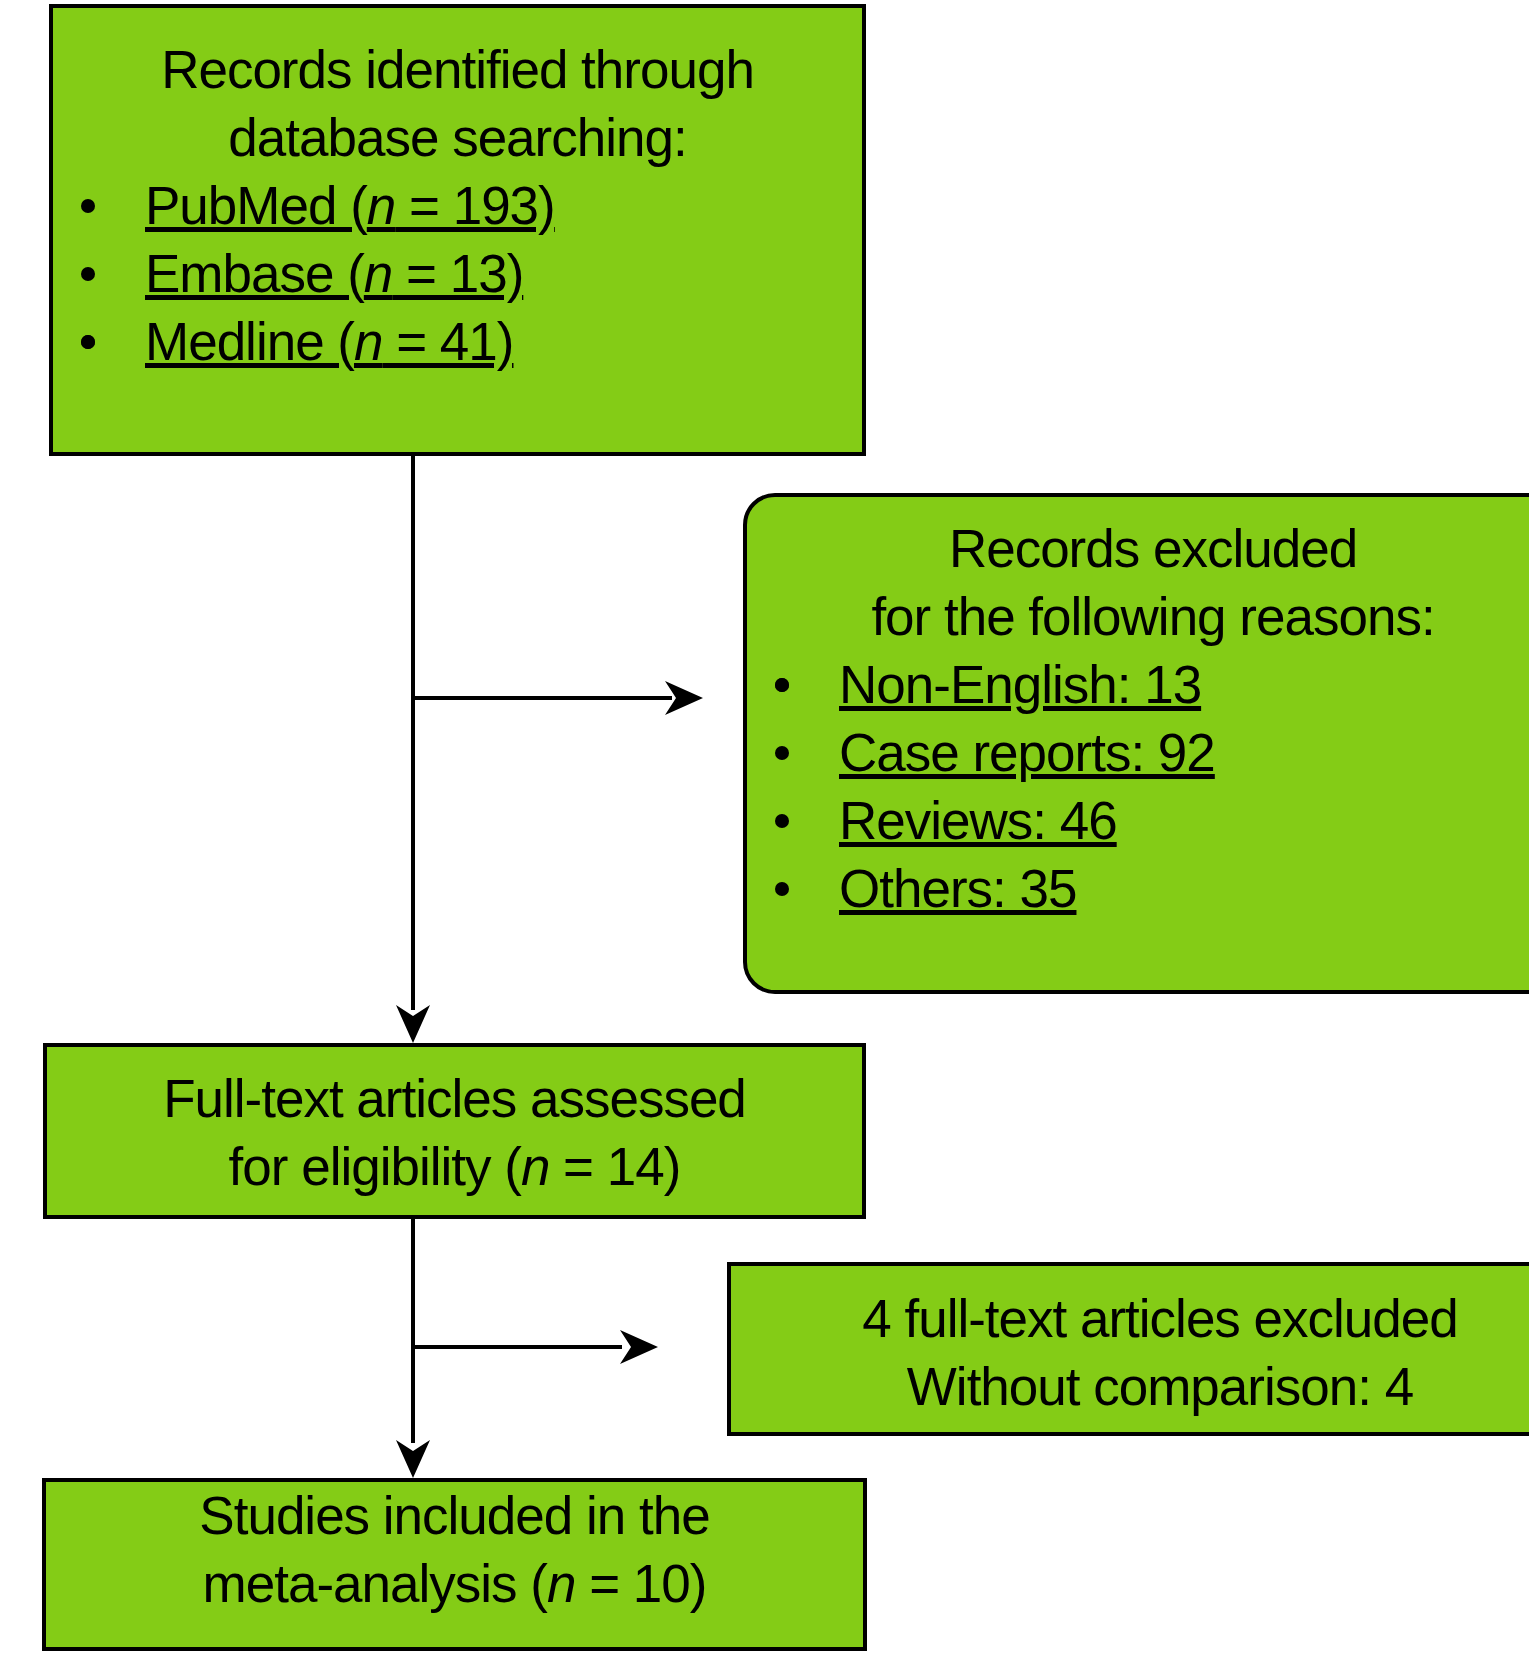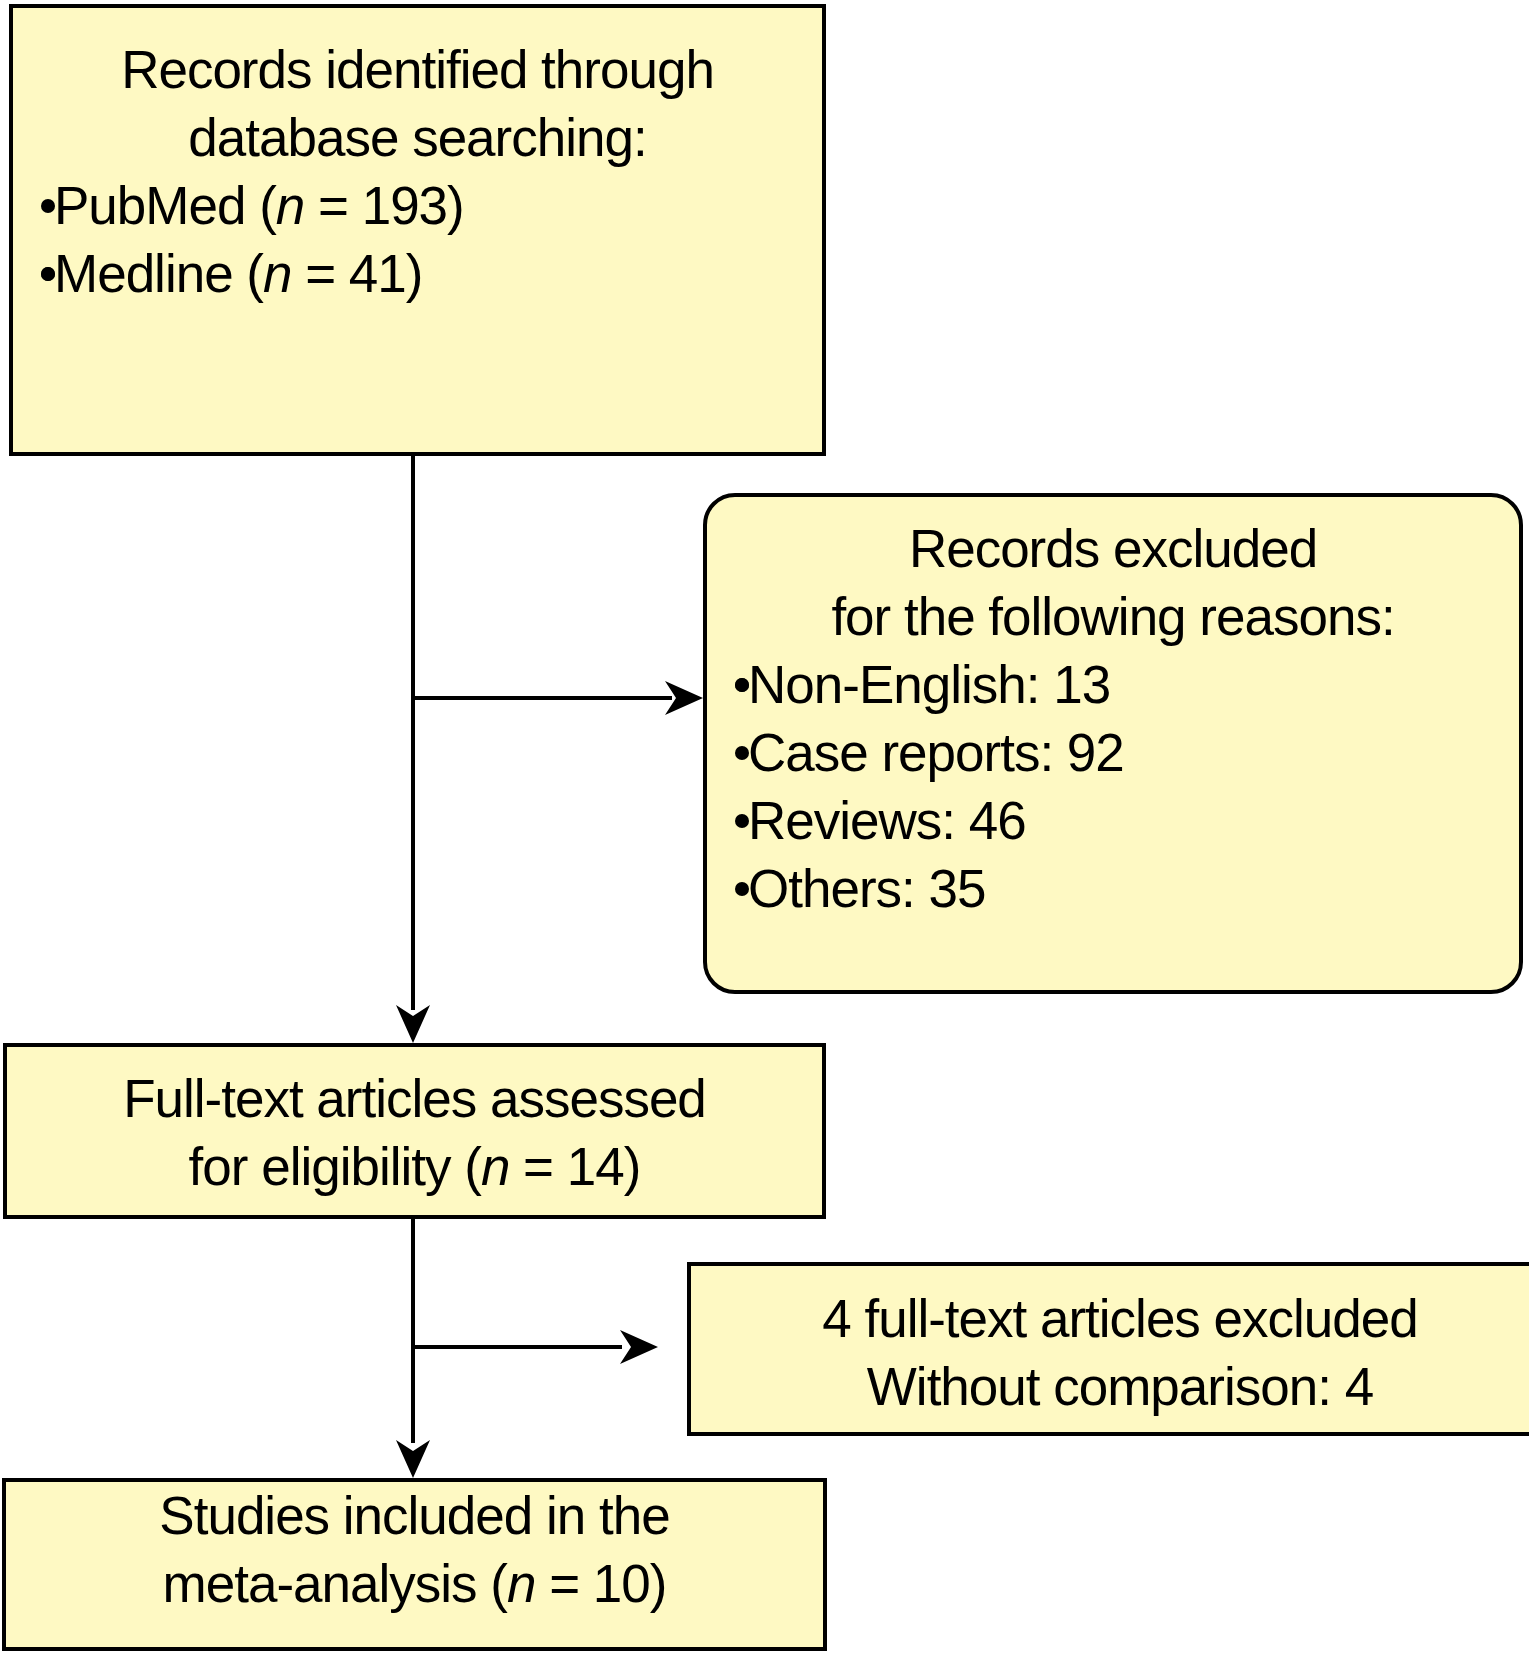--- a/index.html
+++ b/index.html
@@ -13,33 +13,35 @@
     height: 1655px;
     background: #ffffff;
     color: #000000;
     font-family: "Liberation Sans", "DejaVu Sans", sans-serif;
     overflow: hidden;
   }
   .box {
     position: absolute;
     box-sizing: border-box;
     border: 4px solid #000000;
-    background: #fef9c3;
+    background: #84cc16;
+    margin-left: 40px;
   }
   .line {
     font-size: 53px;
     line-height: 68px;
     letter-spacing: -1px;
     white-space: nowrap;
   }
   .line.center { text-align: center; }
   .line.bullet {
     position: relative;
     text-align: left;
-    padding-left: 41px;
+    padding-left: 92px;
+    text-decoration: underline;
   }
   .line.bullet .dot {
     position: absolute;
     left: 28px;
     top: 27px;
     width: 14px;
     height: 14px;
     border-radius: 50%;
     background: #000000;
   }
@@ -83,20 +85,21 @@
 
   <div class="arrow-line" style="left:413px; top:1345px; width:209px; height:4px;"></div>
   <svg class="arrow-head" style="left:620px; top:1330px;" width="38" height="34" viewBox="0 0 38 34">
     <polygon points="0,0 11,17 0,34 38,17"></polygon>
   </svg>
 
   <div class="box" id="box-identification">
       <div class="line center"><span><span>Records identified through</span></span></div>
       <div class="line center"><span><span>database searching:</span></span></div>
       <div class="line bullet"><span class="dot"></span><span><span>PubMed (</span><i>n</i><span> = 193)</span></span></div>
+      <div class="line bullet"><span class="dot"></span><span><span>Embase (</span><i>n</i><span> = 13)</span></span></div>
       <div class="line bullet"><span class="dot"></span></div>
       <div class="line bullet"><span class="dot"></span><span><span>Medline (</span><i>n</i><span> = 41)</span></span></div>
     </div>
 
   <div class="box" id="box-excluded">
       <div class="line center"><span><span>Records excluded</span></span></div>
       <div class="line center"><span><span>for the following reasons:</span></span></div>
       <div class="line bullet"><span class="dot"></span></div>
       <div class="line bullet"><span class="dot"></span><span><span>Non-English: 13</span></span></div>
       <div class="line bullet"><span class="dot"></span><span><span>Case reports: 92</span></span></div>

